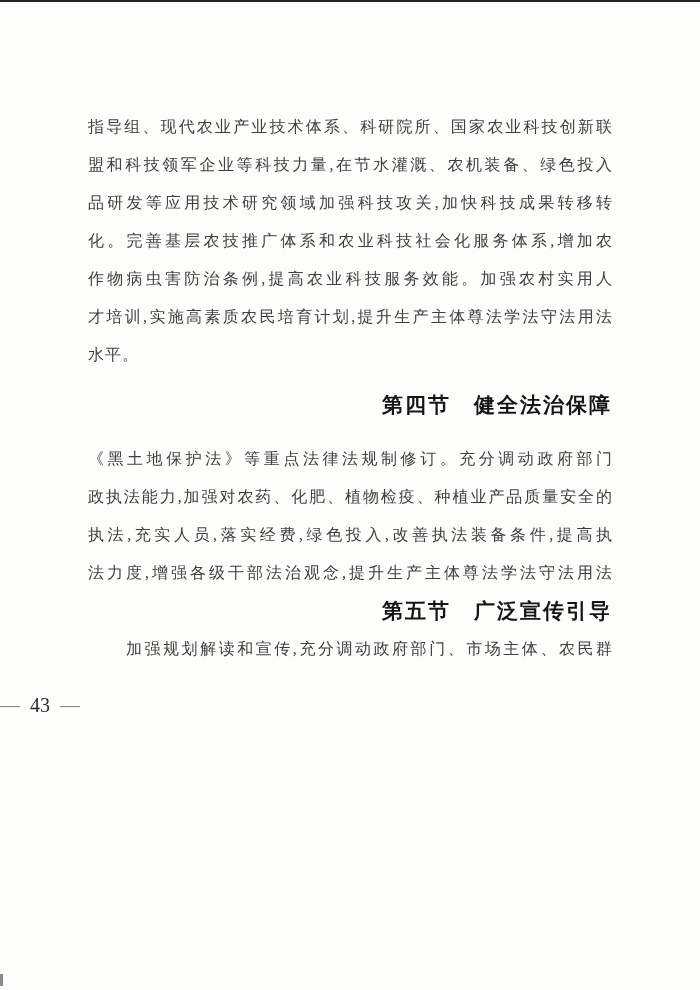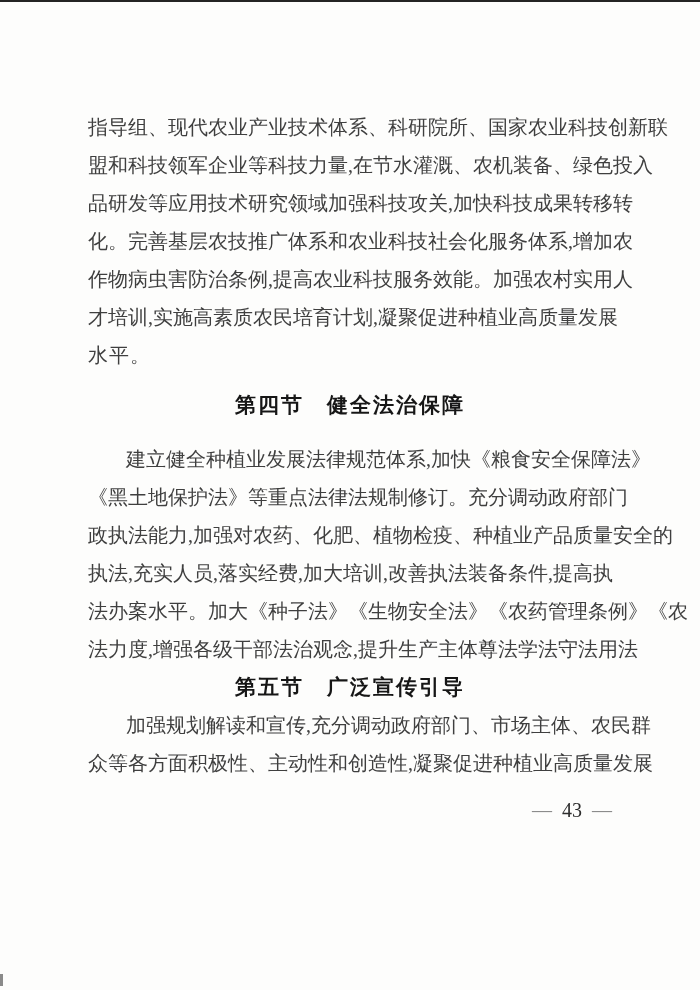--- a/index.html
+++ b/index.html
@@ -29,50 +29,50 @@
   .content {
     margin: 0 0 0 88px;
     padding-top: 108px;
     width: 524px;
     color: #3f3f3f;
   }
   .para { margin: 0; }
   .line {
     height: 38px;
     line-height: 38px;
-    font-size: 20px;
+    font-size: 16px;
     text-align: justify;
     text-align-last: justify;
     text-justify: inter-character;
     white-space: nowrap;
     overflow: visible;
   }
   .line.noj {
     text-align: right;
     text-align-last: left;
     letter-spacing: 1px;
   }
   .line.indent { padding-left: 38px; }
   .heading {
     height: 38px;
     line-height: 38px;
     font-size: 21px;
     font-weight: 700;
     letter-spacing: 2px;
-    text-align: center;
+    text-align: right;
     color: #161616;
   }
   .block-1 { margin-top: 12px; }  
   .block-2 { margin-top: 16px; }  
   .block-3 { margin-top: 0; }   
   .block-4 { }  
   .page-footer {
-    margin-top: 15px;
+    margin-top: 24px;
     width: 612px;
-    text-align: right;
+    text-align: left;
     font-size: 20px;
     line-height: 26px;
     white-space: nowrap;
     font-family: Liberation Serif, serif;
   }
   .page-footer .dash {
     color: #858585;
     letter-spacing: 0;
   }
   .page-footer .num {
@@ -85,36 +85,33 @@
 
 <div class="scan-edge-top"></div>
 
 <div class="content" id="doc">
     <div class="para block-0">
       <div class="line">指导组、现代农业产业技术体系、科研院所、国家农业科技创新联</div>
       <div class="line">盟和科技领军企业等科技力量,在节水灌溉、农机装备、绿色投入</div>
       <div class="line">品研发等应用技术研究领域加强科技攻关,加快科技成果转移转</div>
       <div class="line">化。完善基层农技推广体系和农业科技社会化服务体系,增加农</div>
       <div class="line">作物病虫害防治条例,提高农业科技服务效能。加强农村实用人</div>
-      <div class="line">才培训,实施高素质农民培育计划,凝聚促进种植业高质量发展</div>
+      <div class="line">才培训,实施高素质农民培育计划,提升生产主体尊法学法守法用法</div>
       <div class="line noj">水平。</div>
     </div>
     <div class="heading block-1">第四节　健全法治保障</div>
     <div class="para block-2">
-      <div class="line indent">建立健全种植业发展法律规范体系,加快《粮食安全保障法》</div>
       <div class="line">《黑土地保护法》等重点法律法规制修订。充分调动政府部门</div>
       <div class="line">政执法能力,加强对农药、化肥、植物检疫、种植业产品质量安全的</div>
-      <div class="line">执法,充实人员,落实经费,加大培训,改善执法装备条件,提高执</div>
-      <div class="line">法办案水平。加大《种子法》《生物安全法》《农药管理条例》《农</div>
+      <div class="line">执法,充实人员,落实经费,绿色投入,改善执法装备条件,提高执</div>
       <div class="line">法力度,增强各级干部法治观念,提升生产主体尊法学法守法用法</div>
     </div>
     <div class="heading block-3">第五节　广泛宣传引导</div>
     <div class="para block-4">
       <div class="line indent">加强规划解读和宣传,充分调动政府部门、市场主体、农民群</div>
-      <div class="line">众等各方面积极性、主动性和创造性,凝聚促进种植业高质量发展</div>
     </div>
   </div>
 
 <div class="page-footer">
   <span class="dash">—</span><span class="num">43</span><span class="dash">—</span>
 </div>
 
 <div class="scan-mark-bottom"></div>
 
 </body></html>

